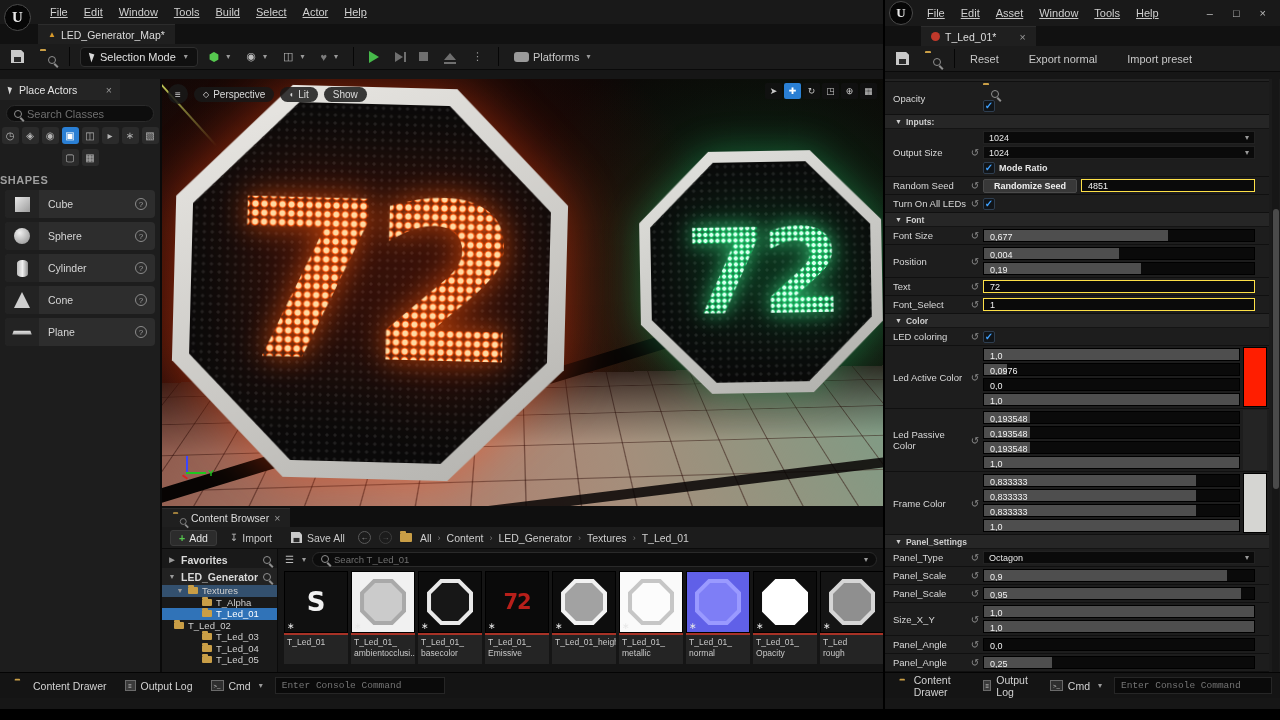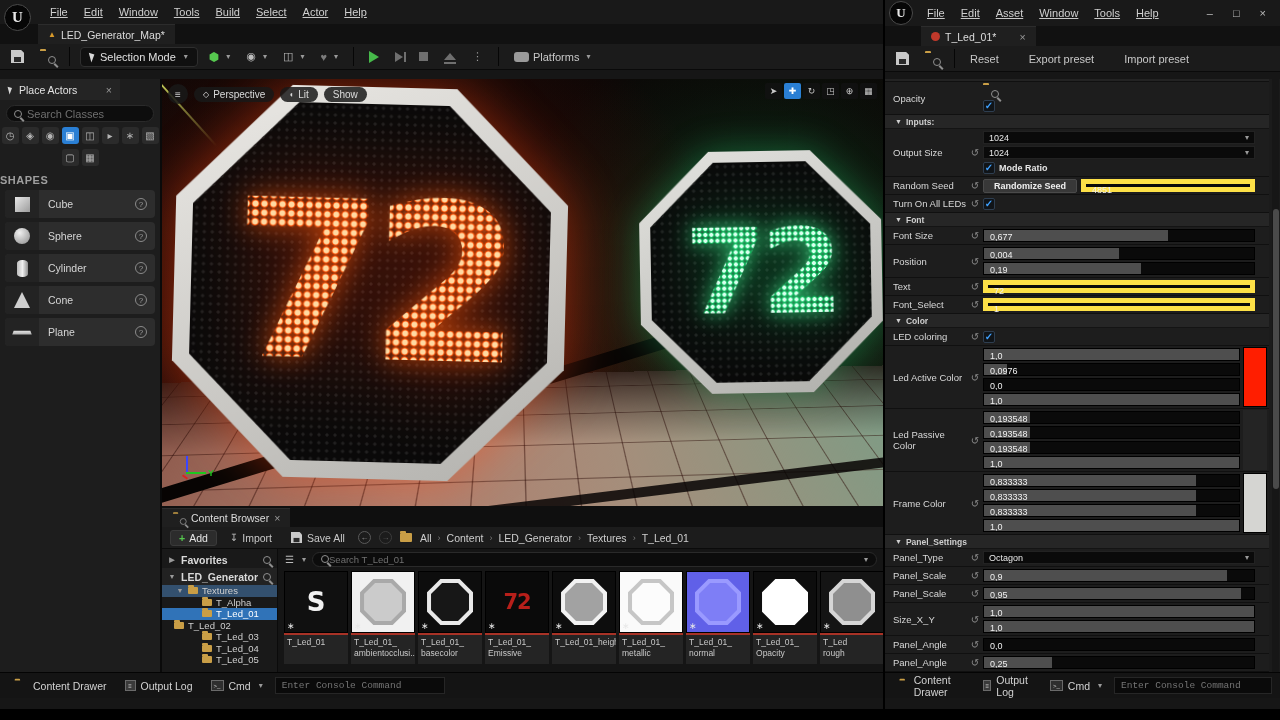--- a/index.html
+++ b/index.html
@@ -143,21 +143,21 @@
   .tree-sec { display:flex; align-items:center; gap:5px; height:17px; padding:0 6px; font-weight:bold; font-size:10.5px; color:#dadada; }
   .tree-sec .mag { margin-left:auto; }
   .tree-row { display:flex; align-items:center; gap:4px; height:11.5px; font-size:9.5px; color:#cfcfcf; padding-right:4px; }
   .tree-row .folder { width:10px; height:7px; }
   .tree-row.hl { background:#33506e; }
   .tree-row.sel { background:#3073b8; color:#fff; }
   .arrow { font-size:7px; color:#9a9a9a; width:8px; text-align:center; flex:none; }
   #cb-main { flex:1; position:relative; }
   .cb-filterrow { display:flex; align-items:center; gap:6px; height:20px; padding:0 7px; }
   .filter-ico { color:#bdbdbd; font-size:10px; letter-spacing:-1px; }
-  .cb-search { flex:1; display:flex; align-items:center; background:#0c0c0c; border:1px solid #2a2a2a;
+  .cb-search { flex:1; display:flex; align-items:center; gap:5px; background:#0c0c0c; border:1px solid #2a2a2a;
                border-radius:9px; height:15px; padding:0 8px; color:#707070; font-size:9.5px; }
   .cb-search .chev { margin-left:auto; }
   #tiles { display:flex; gap:3px; padding:2px 0 0 6px; height:96px; overflow:hidden; }
   .tile { width:64px; flex:none; }
   .thumb { position:relative; width:64px; height:62px; display:flex; align-items:center; justify-content:center; border:1px solid #000; }
   .redline { height:2px; background:#a83226; }
   .tlabel { background:#242424; height:29px; padding:2px 3px 0; font-size:8.5px; color:#c9c9c9; line-height:1.25; overflow:hidden; }
   .tstar { position:absolute; left:2px; bottom:1px; color:#e8e8e8; font-size:9px; }
   .oct-outer { display:flex; align-items:center; justify-content:center; }
   .s-logo { font-weight:900; font-size:26px; color:#f0f0f0; font-family:"DejaVu Sans",sans-serif; }
@@ -183,21 +183,21 @@
   .plabel { width:74px; flex:none; font-size:9.5px; color:#d8d8d8; }
   .preset { width:16px; flex:none; color:#8a8a8a; font-size:10px; text-align:center; }
   .pwidgets { flex:1; display:flex; flex-direction:column; gap:2px; padding:1px 0; min-width:0; }
   .psub { display:flex; align-items:center; gap:4px; height:13px; }
   .pslider { position:relative; flex:1; height:13px; background:#0a0a0a; border:1px solid #000; overflow:hidden; }
   .pfill { position:absolute; left:0; top:0; bottom:0; background:#4e4e4e; }
   .pval { position:relative; font-size:9px; color:#f0f0f0; padding-left:6px; line-height:12px; }
   .pdd { flex:1; display:flex; align-items:center; height:13px; background:#0a0a0a; border:1px solid #222;
          font-size:9px; color:#e8e8e8; padding:0 5px; }
   .pdd .chev { margin-left:auto; }
-  .pfield { flex:1; height:13px; background:#0a0a0a; border:5px solid #fde047; font-size:9px; color:#f0f0f0;
+  .pfield { flex:1; height:13px; background:#0a0a0a; border:1px solid #fde047; font-size:9px; color:#f0f0f0;
             padding:0 6px; line-height:12px; }
   .pbtn { height:14px; background:#383838; border:1px solid #4a4a4a; border-radius:2px; font-size:9px;
           color:#eee; padding:0 10px; line-height:13px; font-weight:bold; }
   .pchecklabel { display:flex; align-items:center; gap:4px; font-size:9px; color:#e4e4e4; font-weight:bold; }
   .pswatch { width:24px; flex:none; align-self:stretch; margin-left:3px; }
   #props-scroll { position:absolute; right:1px; top:0; width:7px; height:601px; background:#161616; }
   #props-thumb { position:absolute; right:0; top:130px; width:6px; height:280px; background:#4a4a4a; border-radius:3px; }
   #scroll-ind { position:absolute; left:0; top:0; width:2px; height:16px; background:#2a7fd4; }
   .browse-ico { position:relative; width:14px; height:11px; }
 </style>
@@ -659,21 +659,21 @@
         <span class="floppy"></span>
       </div>
     <div class="tb-btn">
       <span class="browse-ico"><span class="folder"></span><span class="mag" style="position:absolute;right:-2px;bottom:-2px;"></span></span>
     </div>
     <div class="sep-v"></div>
     <div class="tb-btn">
         <span>Reset</span>
       </div>
     <div class="tb-btn" style="margin-left:14px;">
-        <span>Export preset</span>
+        <span>Export normal</span>
       </div>
     <div class="tb-btn" style="margin-left:14px;">
         <span>Import preset</span>
       </div>
   </div>
 
   <div id="props">
     <div id="scroll-ind"></div>
     <div id="props-inner">
         <div style="height: 3px; background: rgb(35, 35, 35); border-bottom: 1px solid rgb(16, 16, 16);"></div>

